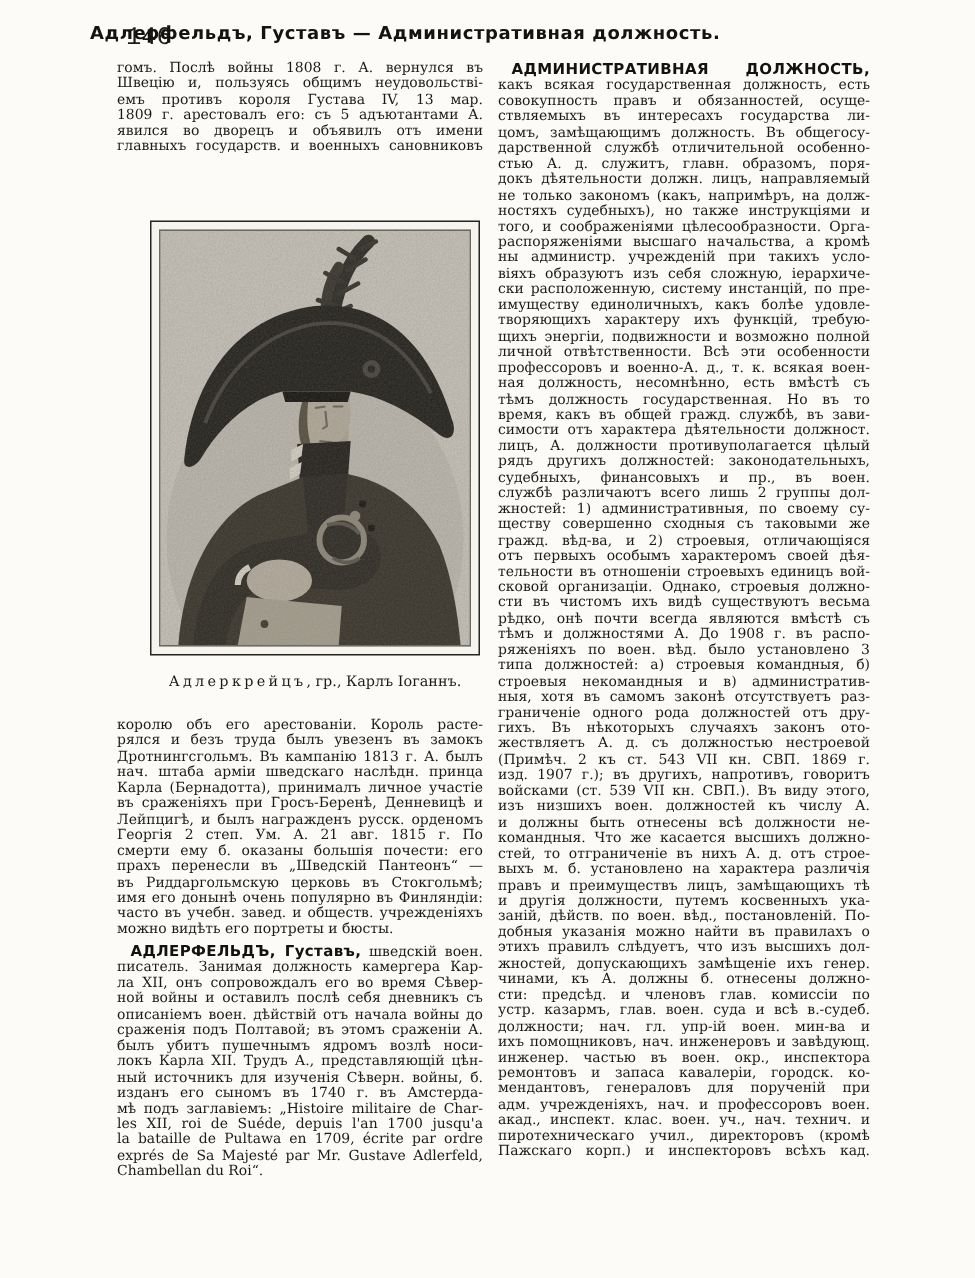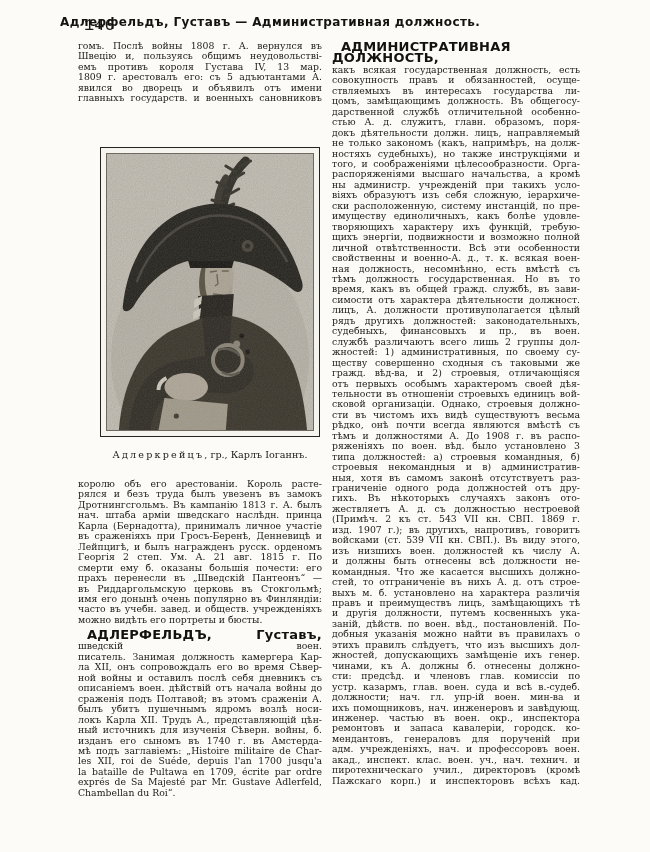--- a/index.html
+++ b/index.html
@@ -23,21 +23,21 @@
   .tblock{position:absolute;}
   .tl{
     font-size:9.3px;line-height:10.45px;
     text-align:justify;text-align-last:justify;
     white-space:normal;color:#1b1a17;
   }
   .tl.no-just{text-align-last:left;}
   .tl.indent{text-indent:9px;}
   .tl strong{
     font-family:"DejaVu Sans",sans-serif;font-weight:bold;
-    font-size:13px;letter-spacing:0.25px;color:#131210;
+    font-size:10px;letter-spacing:0.25px;color:#131210;
   }
   
   .portrait{
     position:absolute;top:147px;left:100px;width:220px;height:290px;
     box-sizing:border-box;border:1.5px solid #26241f;background:#f6f4ee;
     padding:5px;
   }
   .portrait-inner{
     width:100%;height:100%;box-sizing:border-box;border:1px solid #6e6a60;
     background:#c8c4ba;overflow:hidden;
@@ -168,21 +168,21 @@
     <div class="tl">ностяхъ судебныхъ), но также инструкціями и</div>
     <div class="tl">того, и соображеніями цѣлесообразности. Орга-</div>
     <div class="tl">распоряженіями высшаго начальства, а кромѣ</div>
     <div class="tl">ны администр. учрежденій при такихъ усло-</div>
     <div class="tl">віяхъ образуютъ изъ себя сложную, іерархиче-</div>
     <div class="tl">ски расположенную, систему инстанцій, по пре-</div>
     <div class="tl">имуществу единоличныхъ, какъ болѣе удовле-</div>
     <div class="tl">творяющихъ характеру ихъ функцій, требую-</div>
     <div class="tl">щихъ энергіи, подвижности и возможно полной</div>
     <div class="tl">личной отвѣтственности. Всѣ эти особенности</div>
-    <div class="tl">свойственны и военно-А. д., т. к. всякая воен-</div>
+    <div class="tl">профессоровъ и военно-А. д., т. к. всякая воен-</div>
     <div class="tl">ная должность, несомнѣнно, есть вмѣстѣ съ</div>
     <div class="tl">тѣмъ должность государственная. Но въ то</div>
     <div class="tl">время, какъ въ общей гражд. службѣ, въ зави-</div>
     <div class="tl">симости отъ характера дѣятельности должност.</div>
     <div class="tl">лицъ, А. должности противуполагается цѣлый</div>
     <div class="tl">рядъ другихъ должностей: законодательныхъ,</div>
     <div class="tl">судебныхъ, финансовыхъ и пр., въ воен.</div>
     <div class="tl">службѣ различаютъ всего лишь 2 группы дол-</div>
     <div class="tl">жностей: 1) административныя, по своему су-</div>
     <div class="tl">ществу совершенно сходныя съ таковыми же</div>

